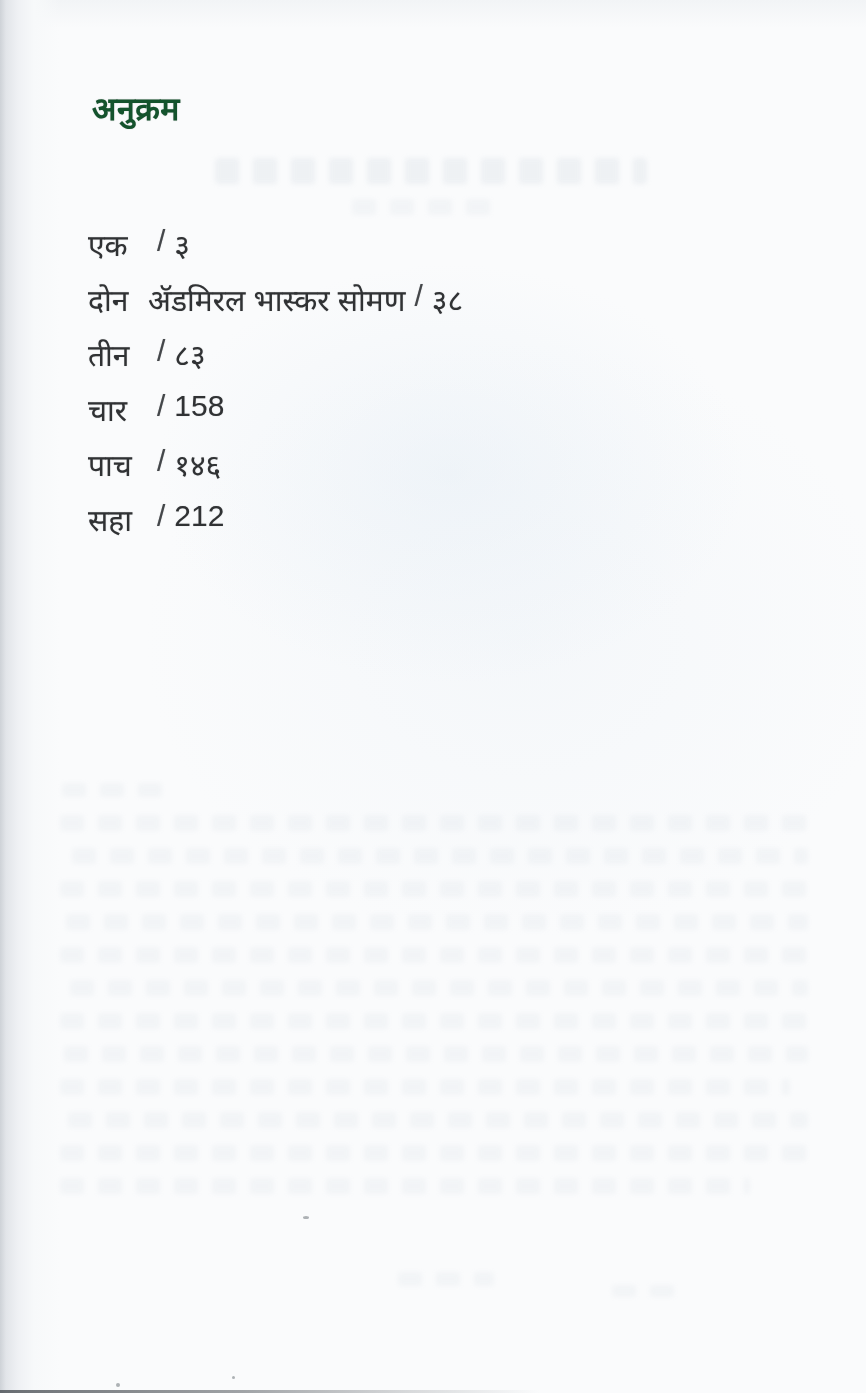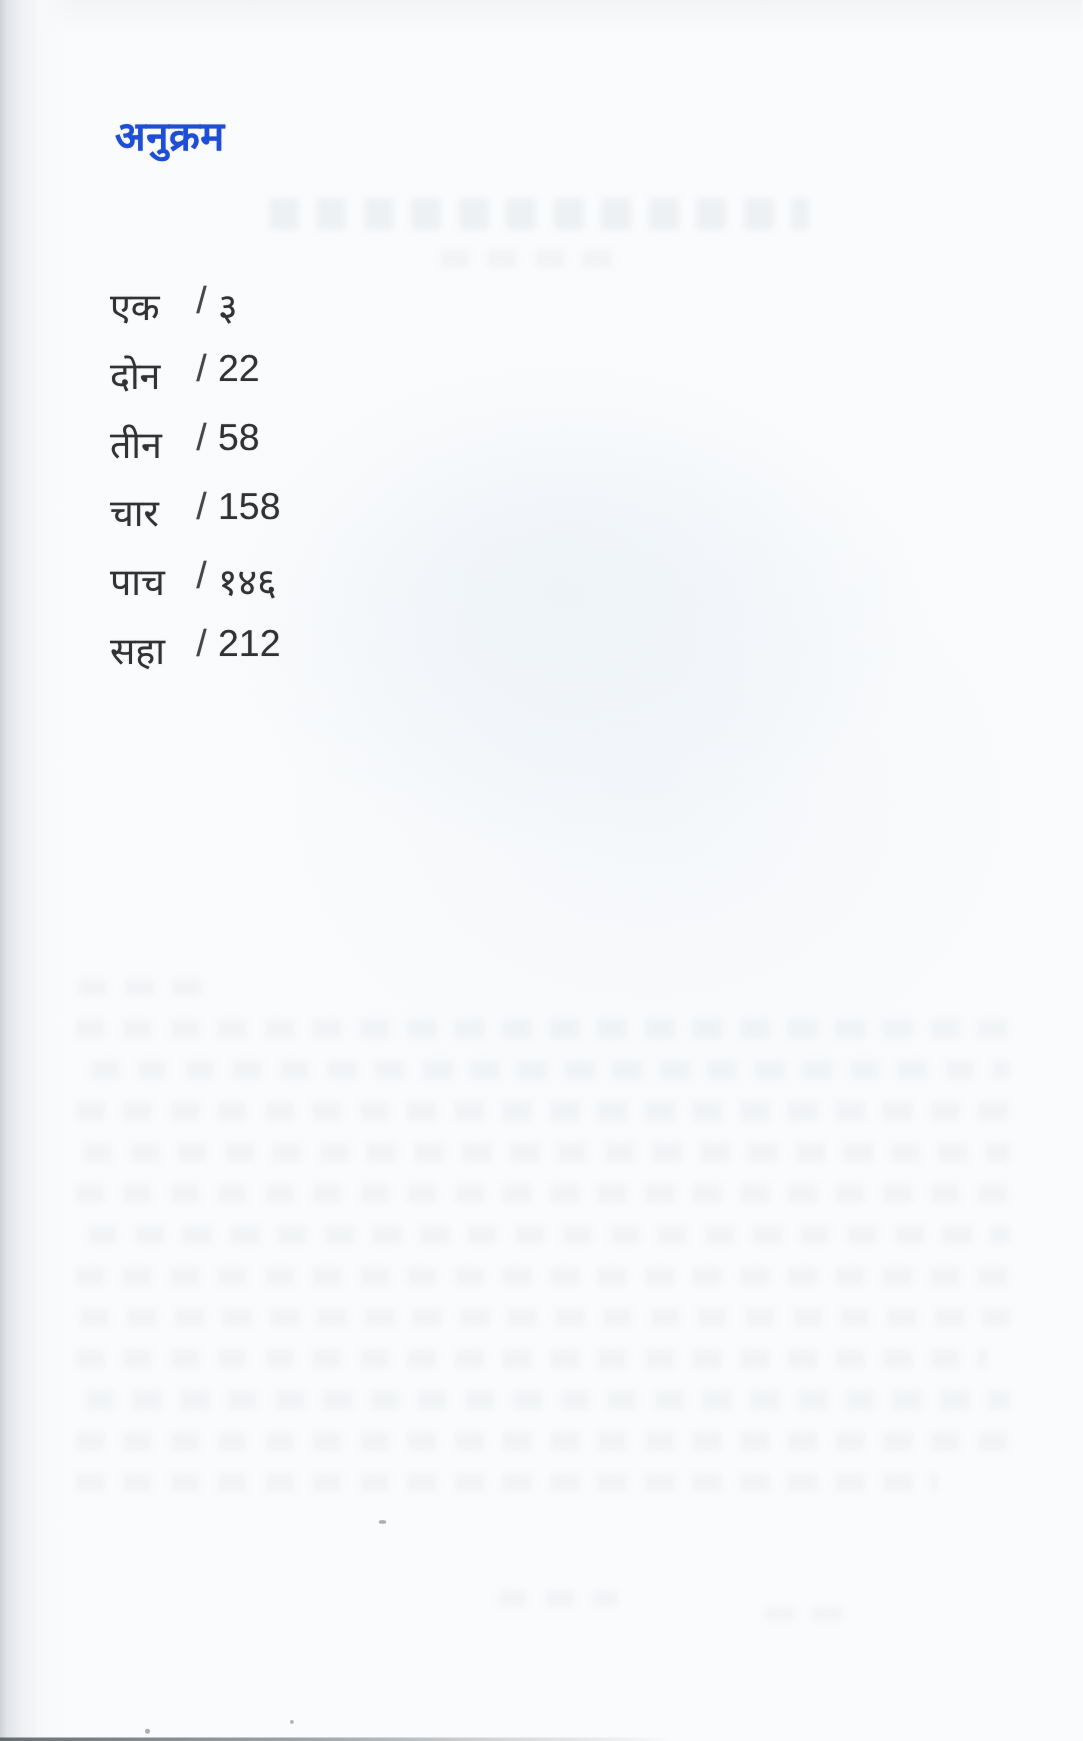--- a/index.html
+++ b/index.html
@@ -27,21 +27,21 @@
       #fafbfc;
   }
 
   .page-title {
     position: absolute;
     left: 92px;
     top: 86px;
     font-size: 32px;
     font-weight: 600;
     letter-spacing: 0.5px;
-    color: #1d4ed8;
+    color: #14532d;
     text-shadow: 0 0 1px rgba(47,49,51,0.35);
   }
 
   .toc {
     position: absolute;
     left: 88px;
     top: 224px;
     width: 600px;
   }
   .toc-row {
@@ -107,28 +107,29 @@
 <div class="toc">
 
   <div class="toc-row">
     <span class="toc-label">एक</span>
     <span class="toc-sep">/</span>
     <span class="toc-page">३</span>
   </div>
 
   <div class="toc-row">
     <span class="toc-label">दोन</span>
+    <span class="toc-chapter">ॲडमिरल भास्कर सोमण</span>
     <span class="toc-sep">/</span>
-    <span class="toc-page">22</span>
+    <span class="toc-page">३८</span>
   </div>
 
   <div class="toc-row">
     <span class="toc-label">तीन</span>
     <span class="toc-sep">/</span>
-    <span class="toc-page">58</span>
+    <span class="toc-page">८३</span>
   </div>
 
   <div class="toc-row">
     <span class="toc-label">चार</span>
     <span class="toc-sep">/</span>
     <span class="toc-page">158</span>
   </div>
 
   <div class="toc-row">
     <span class="toc-label">पाच</span>

